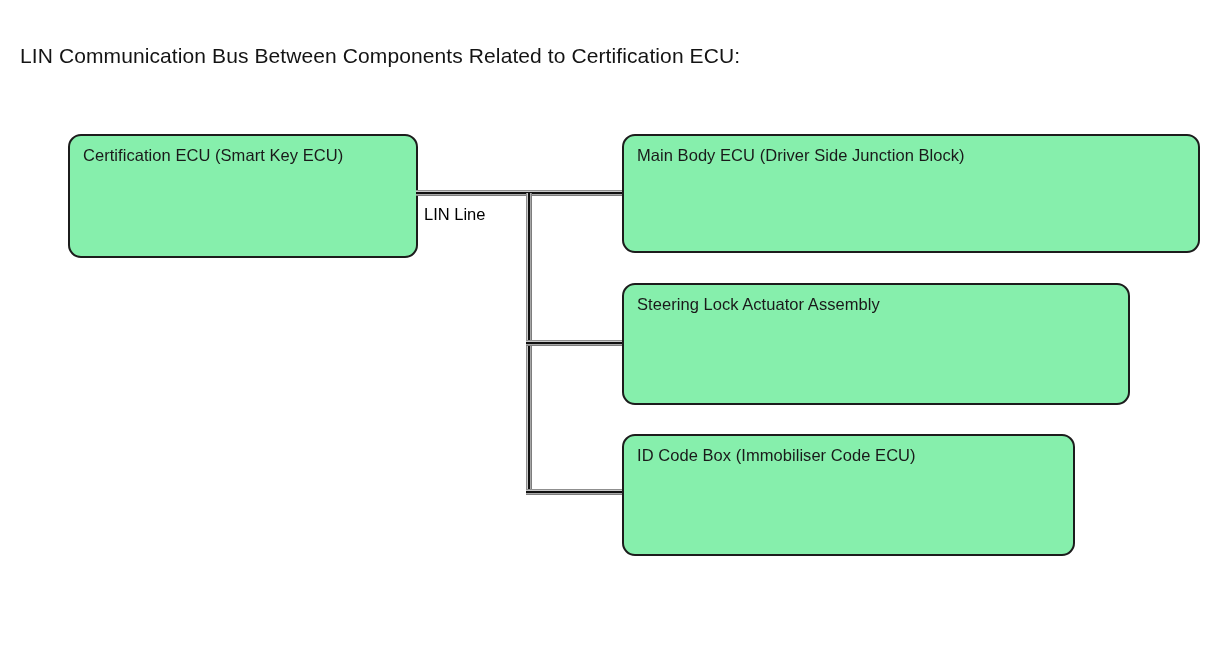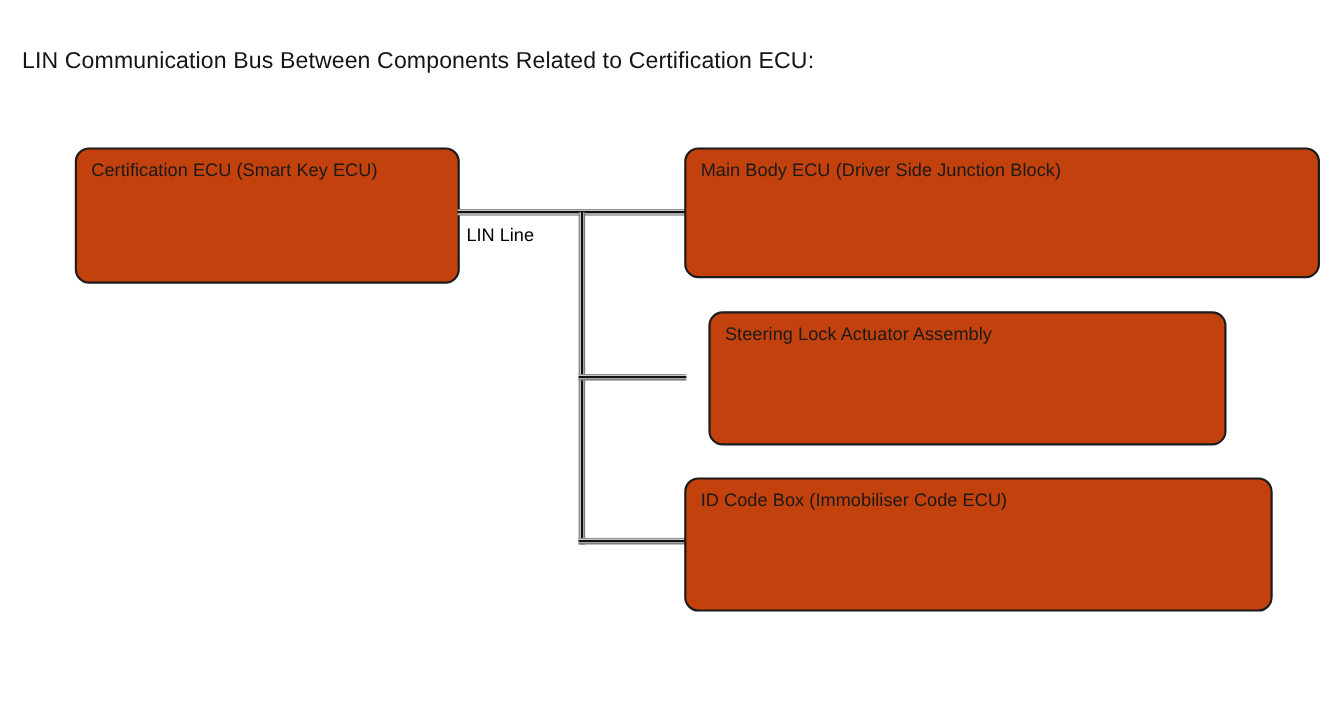--- a/index.html
+++ b/index.html
@@ -29,40 +29,40 @@
     line-height: 28px;
     color: #141414;
     white-space: nowrap;
     letter-spacing: 0.1px;
   }
 
   
   .node-box {
     position: absolute;
     box-sizing: border-box;
-    background: #c2410c;
+    background: #86efac;
     border: 2.6px solid #1c1c1c;
     border-radius: 13px;
     text-decoration: underline;
   }
   .node-label {
     position: absolute;
     left: 13px;
     top: 8px;
     right: 12px;
     font-size: 16.5px;
     line-height: 23px;
     color: #1a1a1a;
     letter-spacing: 0.05px;
   }
 
   .box-cert  { left: 68px;  top: 110px; width: 350px; height: 124px; }
   .box-main  { left: 622px; top: 110px; width: 578px; height: 119px; }
-  .box-steer { left: 644px; top: 259px; width: 471px; height: 122px; }
-  .box-idbox { left: 622px; top: 410px; width: 535px; height: 122px; }
+  .box-steer { left: 622px; top: 259px; width: 508px; height: 122px; }
+  .box-idbox { left: 622px; top: 410px; width: 453px; height: 122px; }
 
   
   .wire-h {
     position: absolute;
     height: 6px;
     background: linear-gradient(
         to bottom,
         #8f8f8f 0px, #8f8f8f 1px,
         #c9c9c9 1px, #c9c9c9 2px,
         #111111 2px, #111111 4px,

